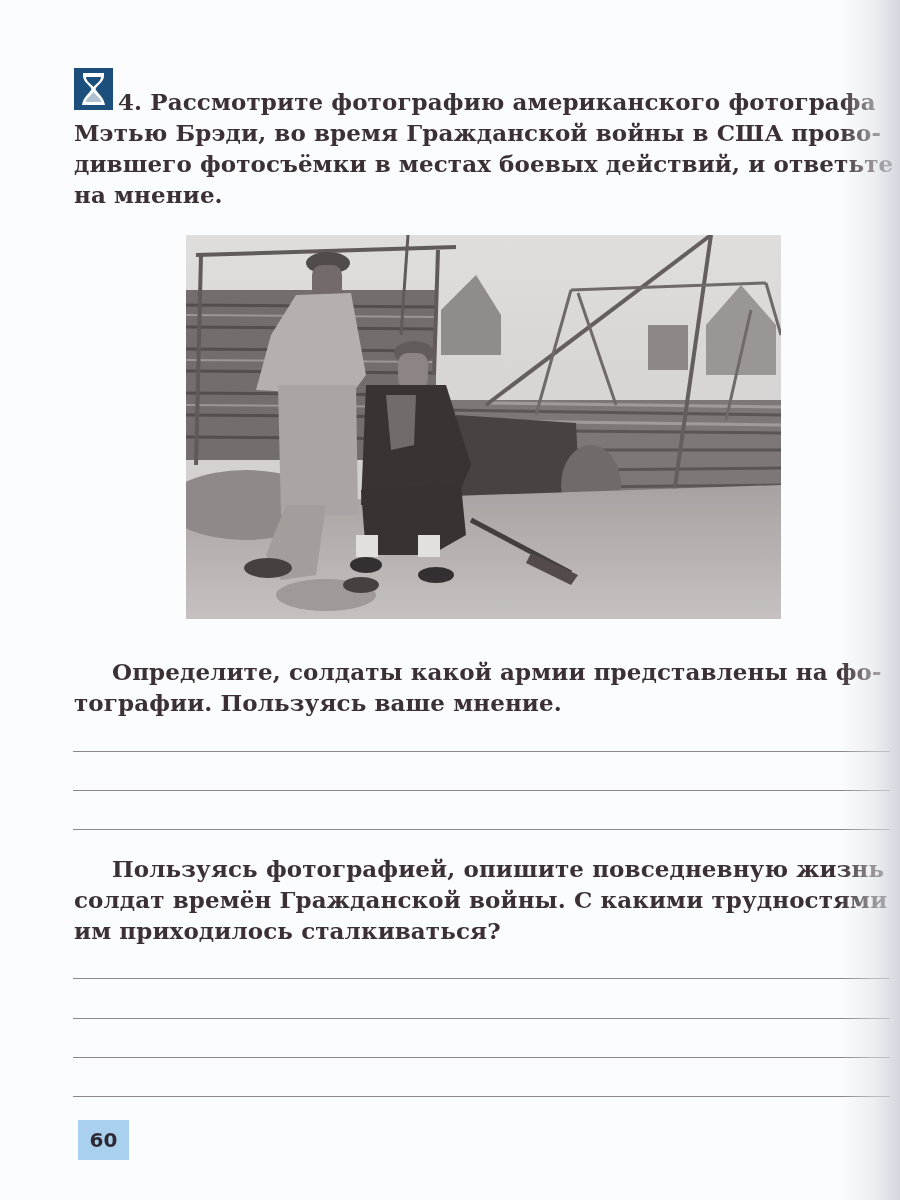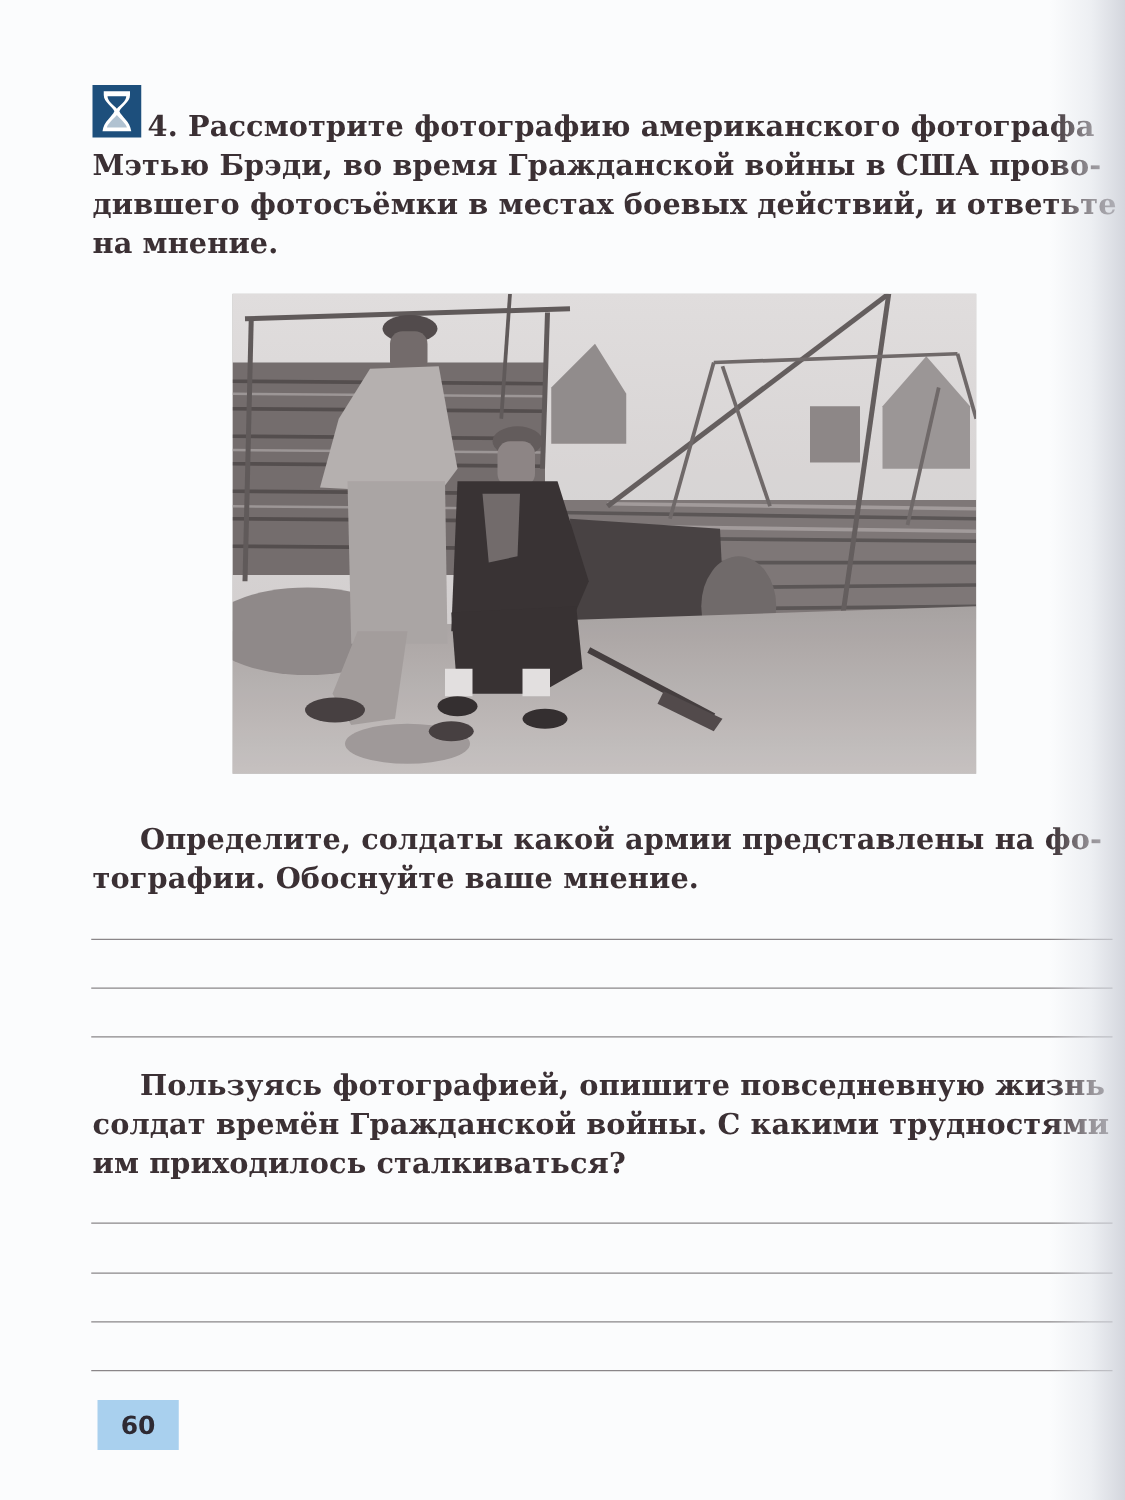--- a/index.html
+++ b/index.html
@@ -32,21 +32,21 @@
   #p-q2 { top: 853px; }
   .photo {
     position: absolute; left: 186px; top: 235px; width: 595px; height: 384px;
     background: #b9b5b4; overflow: hidden;
   }
   .rule {
     position: absolute; left: 73px; width: 817px; height: 0;
     border-top: 1.6px solid #8a8689;
   }
   .page-num {
-    position: absolute; left: 78px; top: 1120px; width: 65px; height: 40px;
+    position: absolute; left: 78px; top: 1120px; width: 51px; height: 40px;
     background: #a9d0ee;
     display: flex; align-items: center; justify-content: center;
     font-family: "DejaVu Sans", "Liberation Sans", sans-serif;
     font-weight: bold; font-size: 20px; color: #2e2a33;
   }
 </style>
 </head>
 <body>
 
 <div class="task-icon">
@@ -158,21 +158,21 @@
       <ellipse cx="180" cy="330" rx="16" ry="8" fill="#2a2526"></ellipse>
       <ellipse cx="250" cy="340" rx="18" ry="8" fill="#2a2526"></ellipse>
     </g>
 
     <rect x="0" y="0" width="595" height="384" fill="#b0aaa9" opacity="0.08"></rect>
   </svg>
 </div>
 
 <div class="para" id="p-q1">
   <span class="line ind">Определите, солдаты какой армии представлены на фо-</span>
-  <span class="line">тографии. Обоснуйте ваше мнение.</span>
+  <span class="line">тографии. Пользуясь ваше мнение.</span>
 </div>
 
 <div class="rule" style="top:751px"></div>
 <div class="rule" style="top:790px"></div>
 <div class="rule" style="top:829px"></div>
 
 <div class="para" id="p-q2">
   <span class="line ind">Пользуясь фотографией, опишите повседневную жизнь</span>
   <span class="line">солдат времён Гражданской войны. С какими трудностями</span>
   <span class="line">им приходилось сталкиваться?</span>

